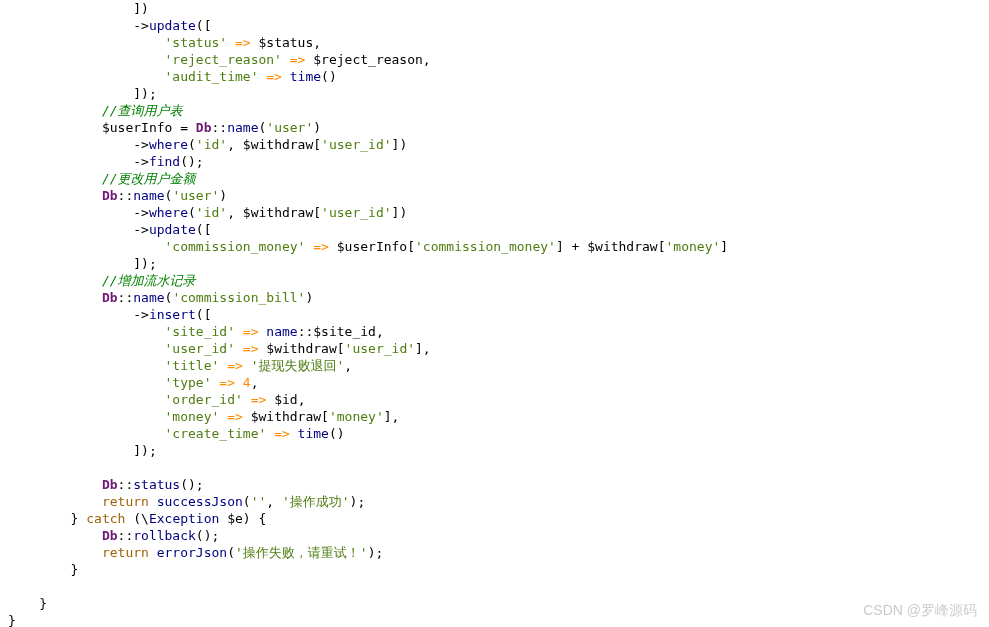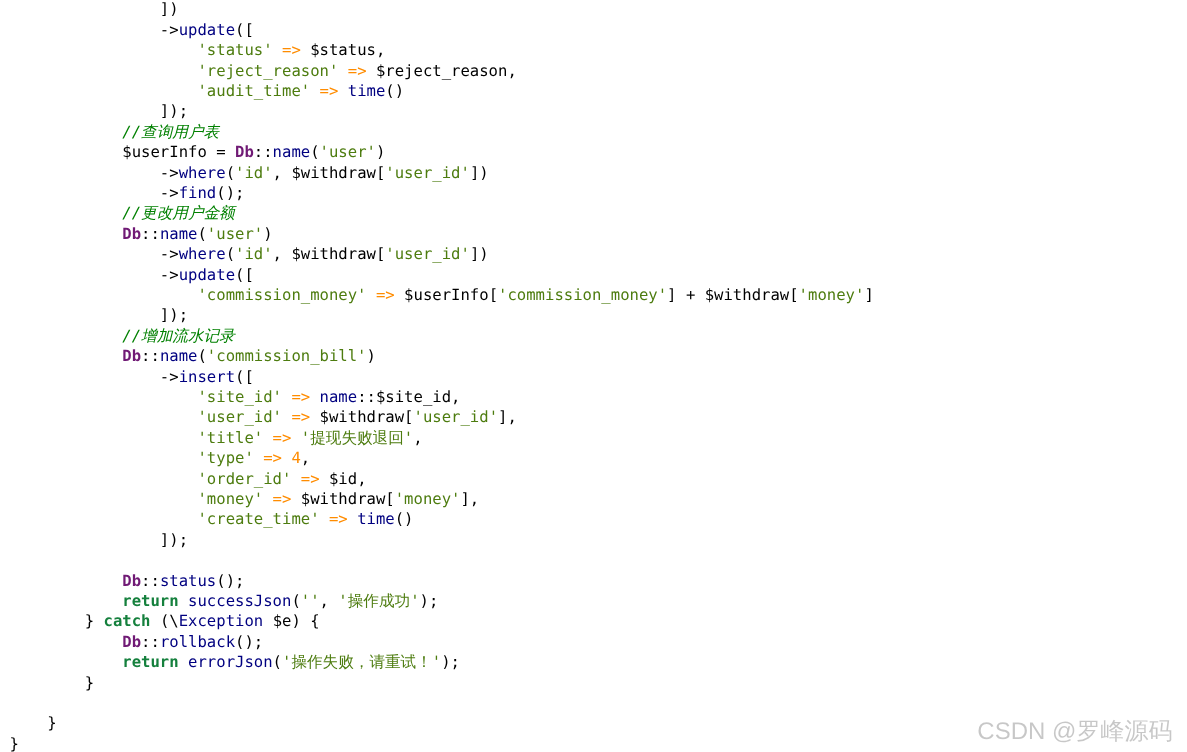--- a/index.html
+++ b/index.html
@@ -11,35 +11,35 @@
     font-family: Consolas, "Courier New", monospace;
     font-size: 13px;
     line-height: 17px;
     overflow: hidden;
   }
   pre {
     margin: 0;
     padding: 0 0 0 8px;
     white-space: pre;
   }
-  .kw  { color: #15803d; font-weight: bold; }   
+  .kw  { color: #a16207; font-weight: normal; }   
   .fn  { color: #000080; }                      
   .cls { color: #701a75; font-weight: bold; }                      
   .var { color: #000000; }                      
   .str { color: #4d7c0f; }                      
   .op  { color: #ff8c00; }                      
   .num { color: #ff8c00; }
   .cmt { color: #008000; font-style: italic; }                      
   .watermark {
     position: absolute;
     right: 12px;
     bottom: 8px;
     color: rgba(0,0,0,0.22);
     font-family: Arial, sans-serif;
-    font-size: 20px;
+    font-size: 14px;
     pointer-events: none;
   }
 </style>
 </head>
 <body>
 
 <pre><span>                ])</span>
 <span>                -&gt;<span class="fn">update</span>([</span>
 <span>                    <span class="str">'status'</span> <span class="op">=&gt;</span> <span class="var">$status</span>,</span>
 <span>                    <span class="str">'reject_reason'</span> <span class="op">=&gt;</span> <span class="var">$reject_reason</span>,</span>

